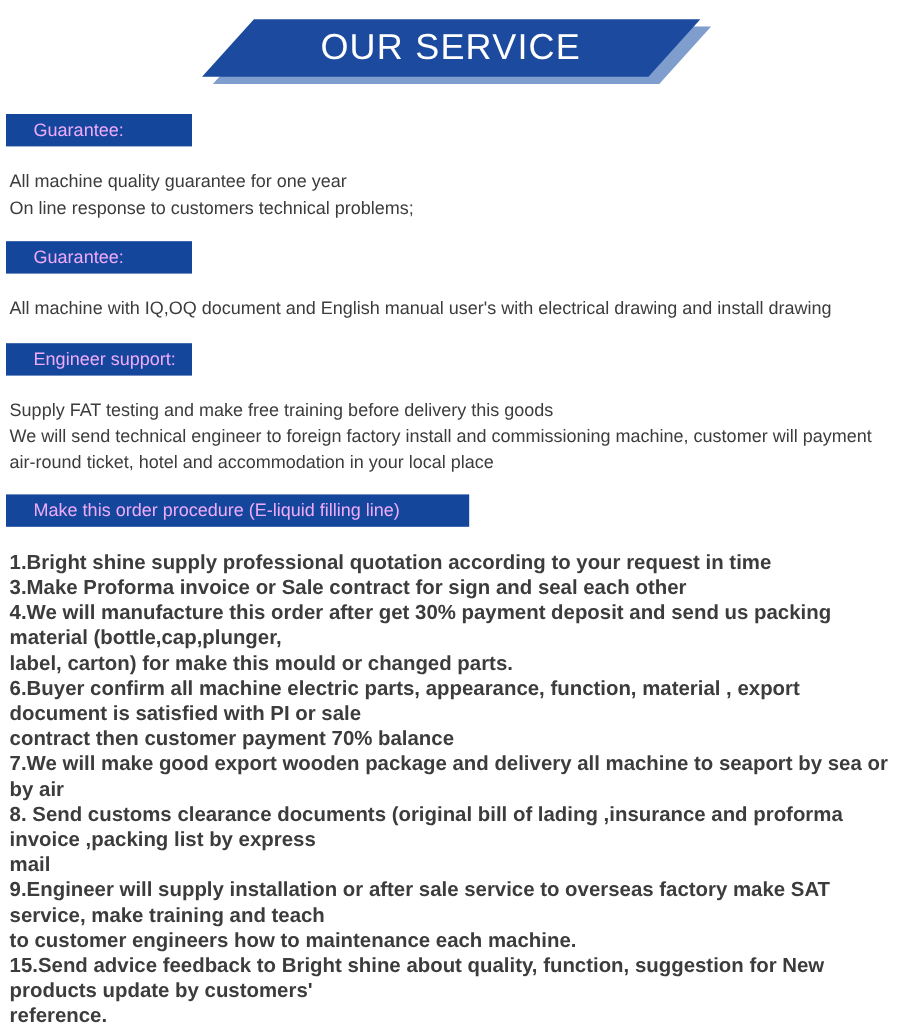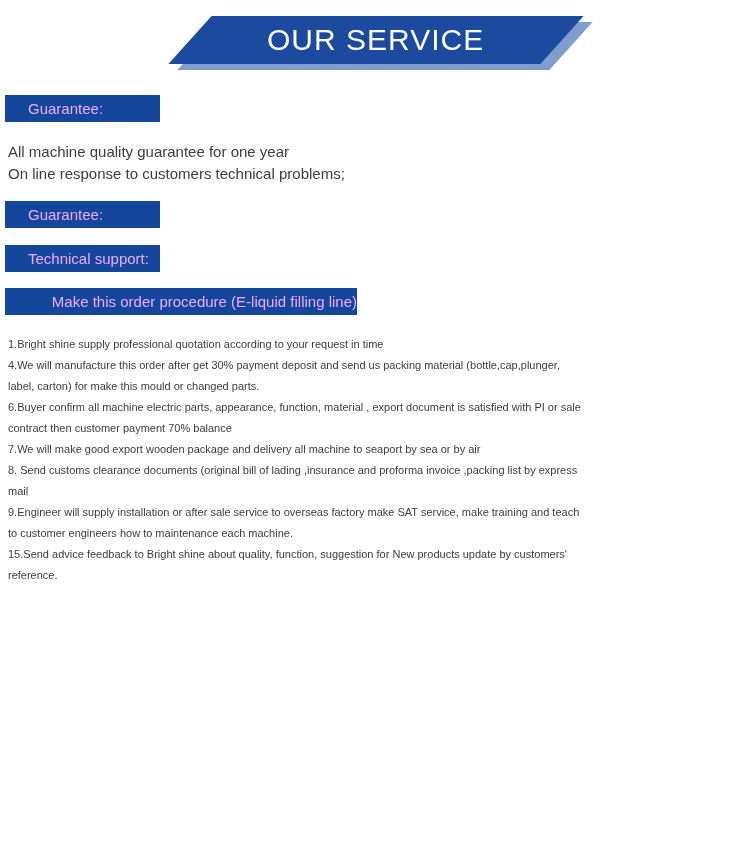--- a/index.html
+++ b/index.html
@@ -32,33 +32,34 @@
     transform:skewX(42deg);
     color:#ffffff;font-size:30px;letter-spacing:1px;white-space:nowrap;
   }
   
   .bar{
     margin-left:5px;height:27px;line-height:27px;
     background:var(--bar-blue);color:#f0abfc;
     font-size:15px;padding-left:23px;white-space:nowrap;overflow:hidden;
   }
   .bar-small{width:155px;}
-  .bar-wide{width:352px;text-align:right;}
+  .bar-wide{width:386px;}
   
   .body-text{
     margin:19px 0 0 8px;
     font-size:15px;line-height:21.5px;
     white-space:pre-line;color:var(--text-color);
   }
   .sec-document .bar,.sec-technical .bar{margin-top:17px;}
   .sec-procedure .bar{margin-top:16px;}
   .proc-list{margin:19px 0 0 8px;width:742px;}
   .proc-list p{
-    font-size:11px;line-height:21px;white-space:pre-line;
+    font-size:17px;line-height:21px;white-space:pre-line;
     color:var(--text-color);
+    font-weight:bold;
   }
 </style>
 </head>
 <body>
 
 <div class="page">
 
   <header class="banner-wrap">
     <div class="banner-shadow"></div>
     <div class="banner-main">
@@ -67,30 +68,35 @@
   </header>
 
   <section class="sec-guarantee">
     <div class="bar bar-small">Guarantee:</div>
     <p class="body-text">All machine quality guarantee for one year
 On line response to customers technical problems;</p>
   </section>
 
   <section class="sec-document">
     <div class="bar bar-small">Guarantee:</div>
+    <p class="body-text">All machine with IQ,OQ document and English manual user's with electrical drawing and install drawing</p>
   </section>
 
   <section class="sec-technical">
-    <div class="bar bar-small">Technical support:</div>
+    <div class="bar bar-small">Engineer support:</div>
+    <p class="body-text">Supply FAT testing and make free training before delivery this goods
+We will send technical engineer to foreign factory install and commissioning machine, customer will payment
+air-round ticket, hotel and accommodation in your local place</p>
   </section>
 
   <section class="sec-procedure">
     <div class="bar bar-wide">Make this order procedure (E-liquid filling line)</div>
     <div class="proc-list">
       <p>1.Bright shine supply professional quotation according to your request in time</p>
+      <p>3.Make Proforma invoice or Sale contract for sign and seal each other</p>
       <p>4.We will manufacture this order after get 30% payment deposit and send us packing material (bottle,cap,plunger,
 label, carton) for make this mould or changed parts.</p>
       <p>6.Buyer confirm all machine electric parts, appearance, function, material , export document is satisfied with PI or sale
 contract then customer payment 70% balance</p>
       <p>7.We will make good export wooden package and delivery all machine to seaport by sea or by air</p>
       <p>8. Send customs clearance documents (original bill of lading ,insurance and proforma invoice ,packing list by express
 mail</p>
       <p>9.Engineer will supply installation or after sale service to overseas factory make SAT service, make training and teach
 to customer engineers how to maintenance each machine.</p>
       <p>15.Send advice feedback to Bright shine about quality, function, suggestion for New products update by customers'

